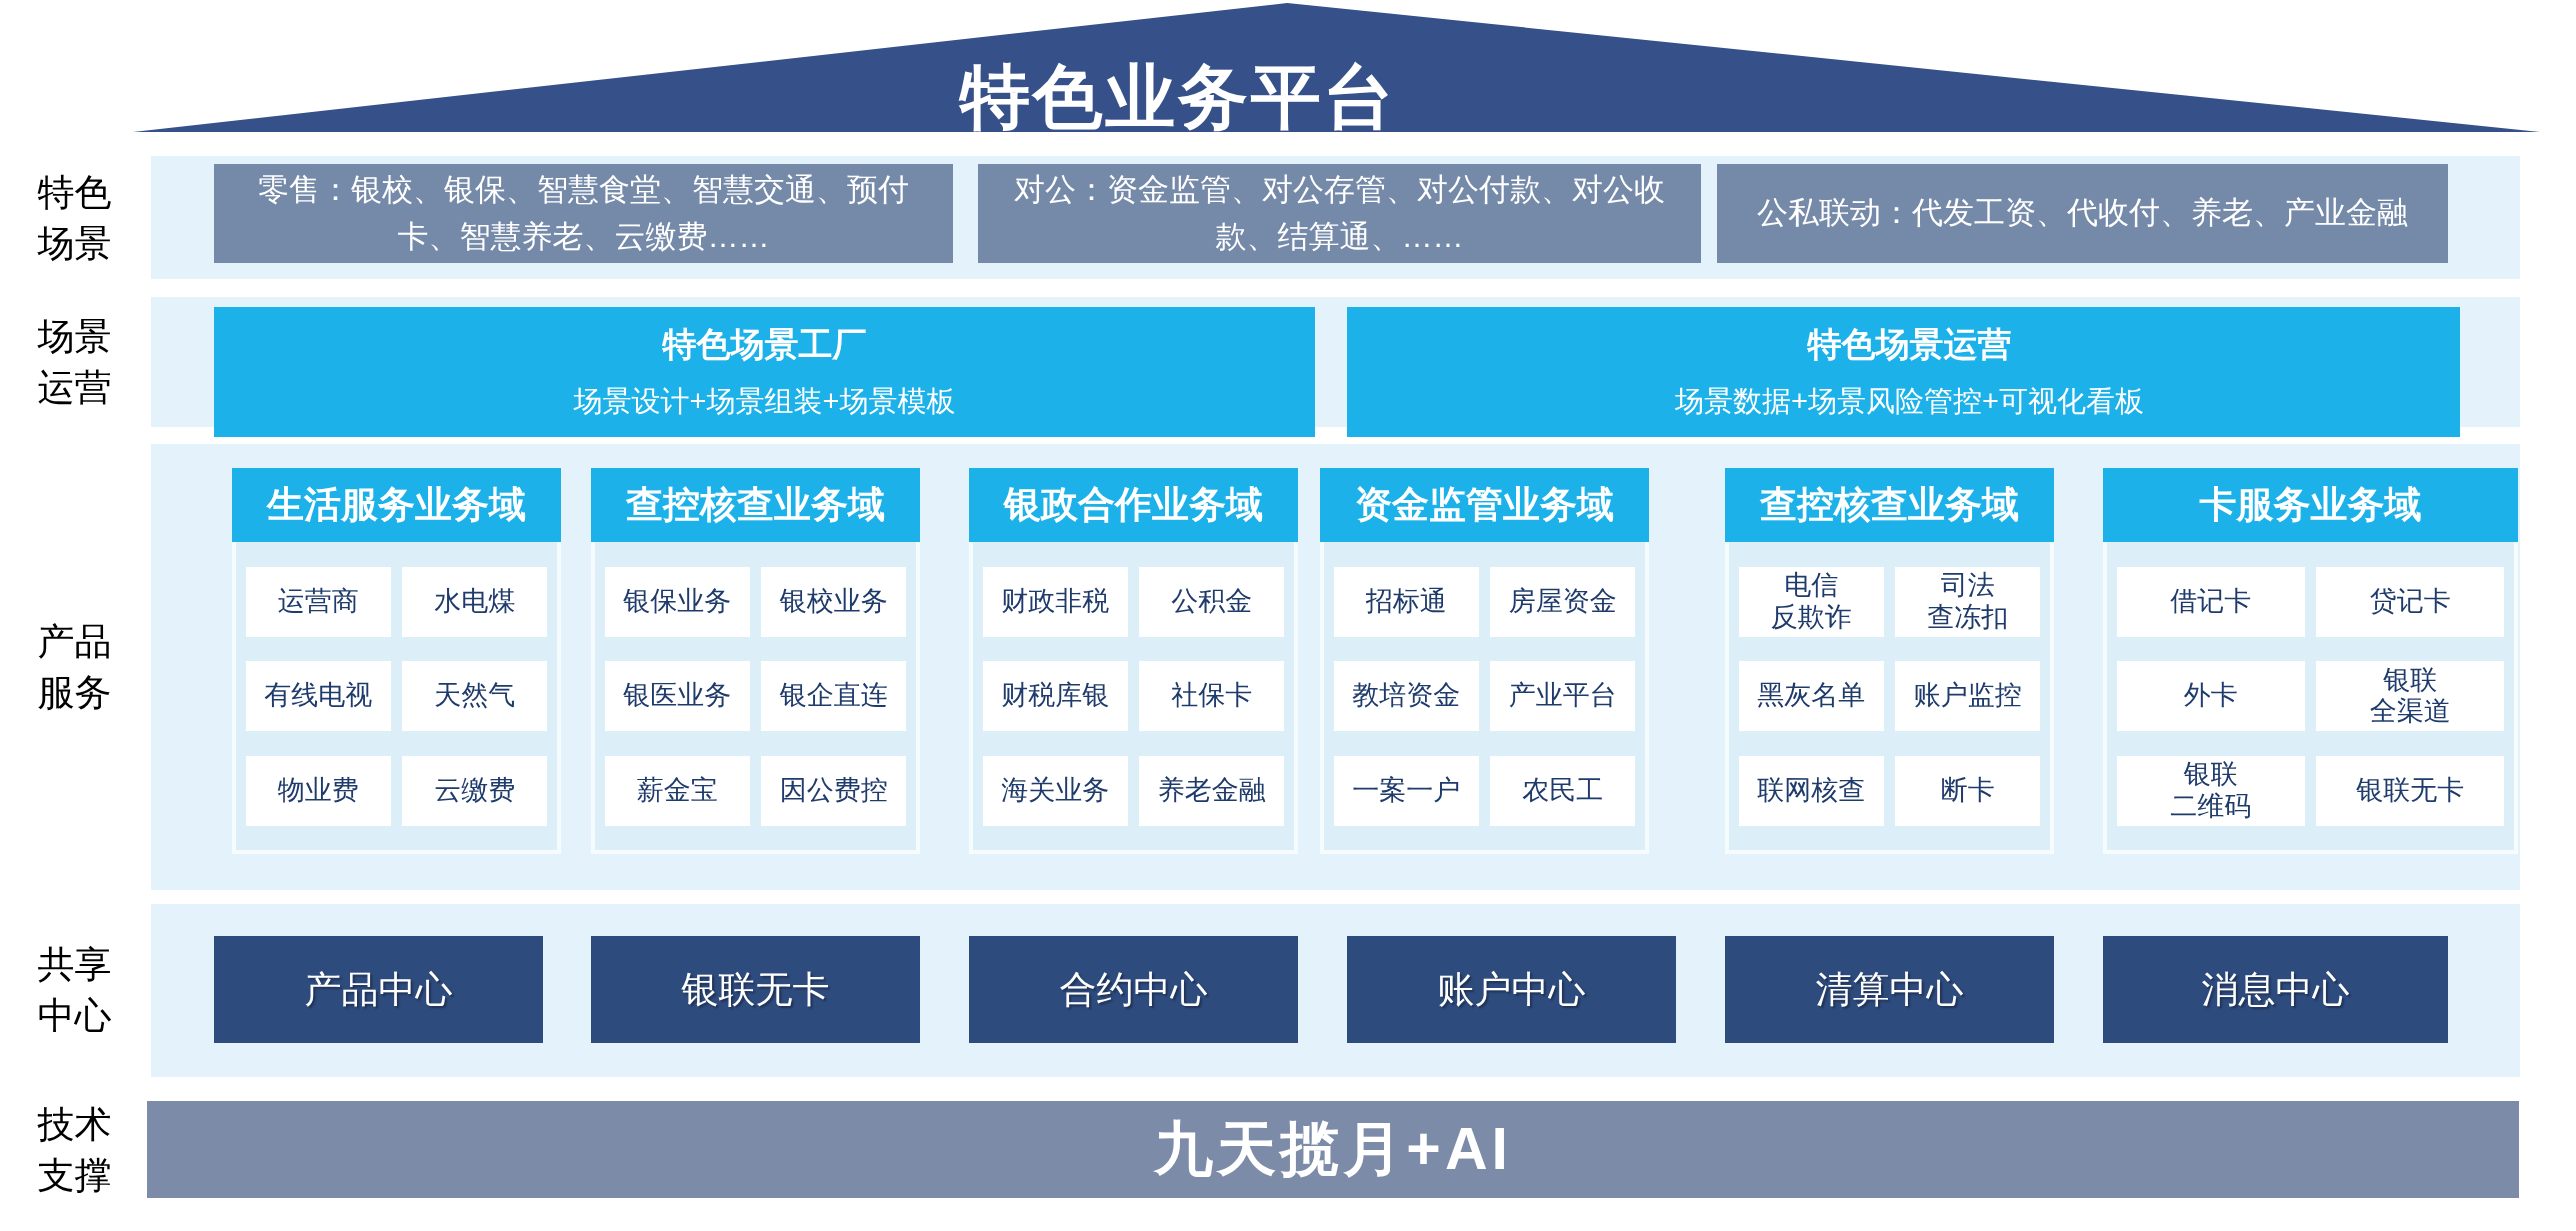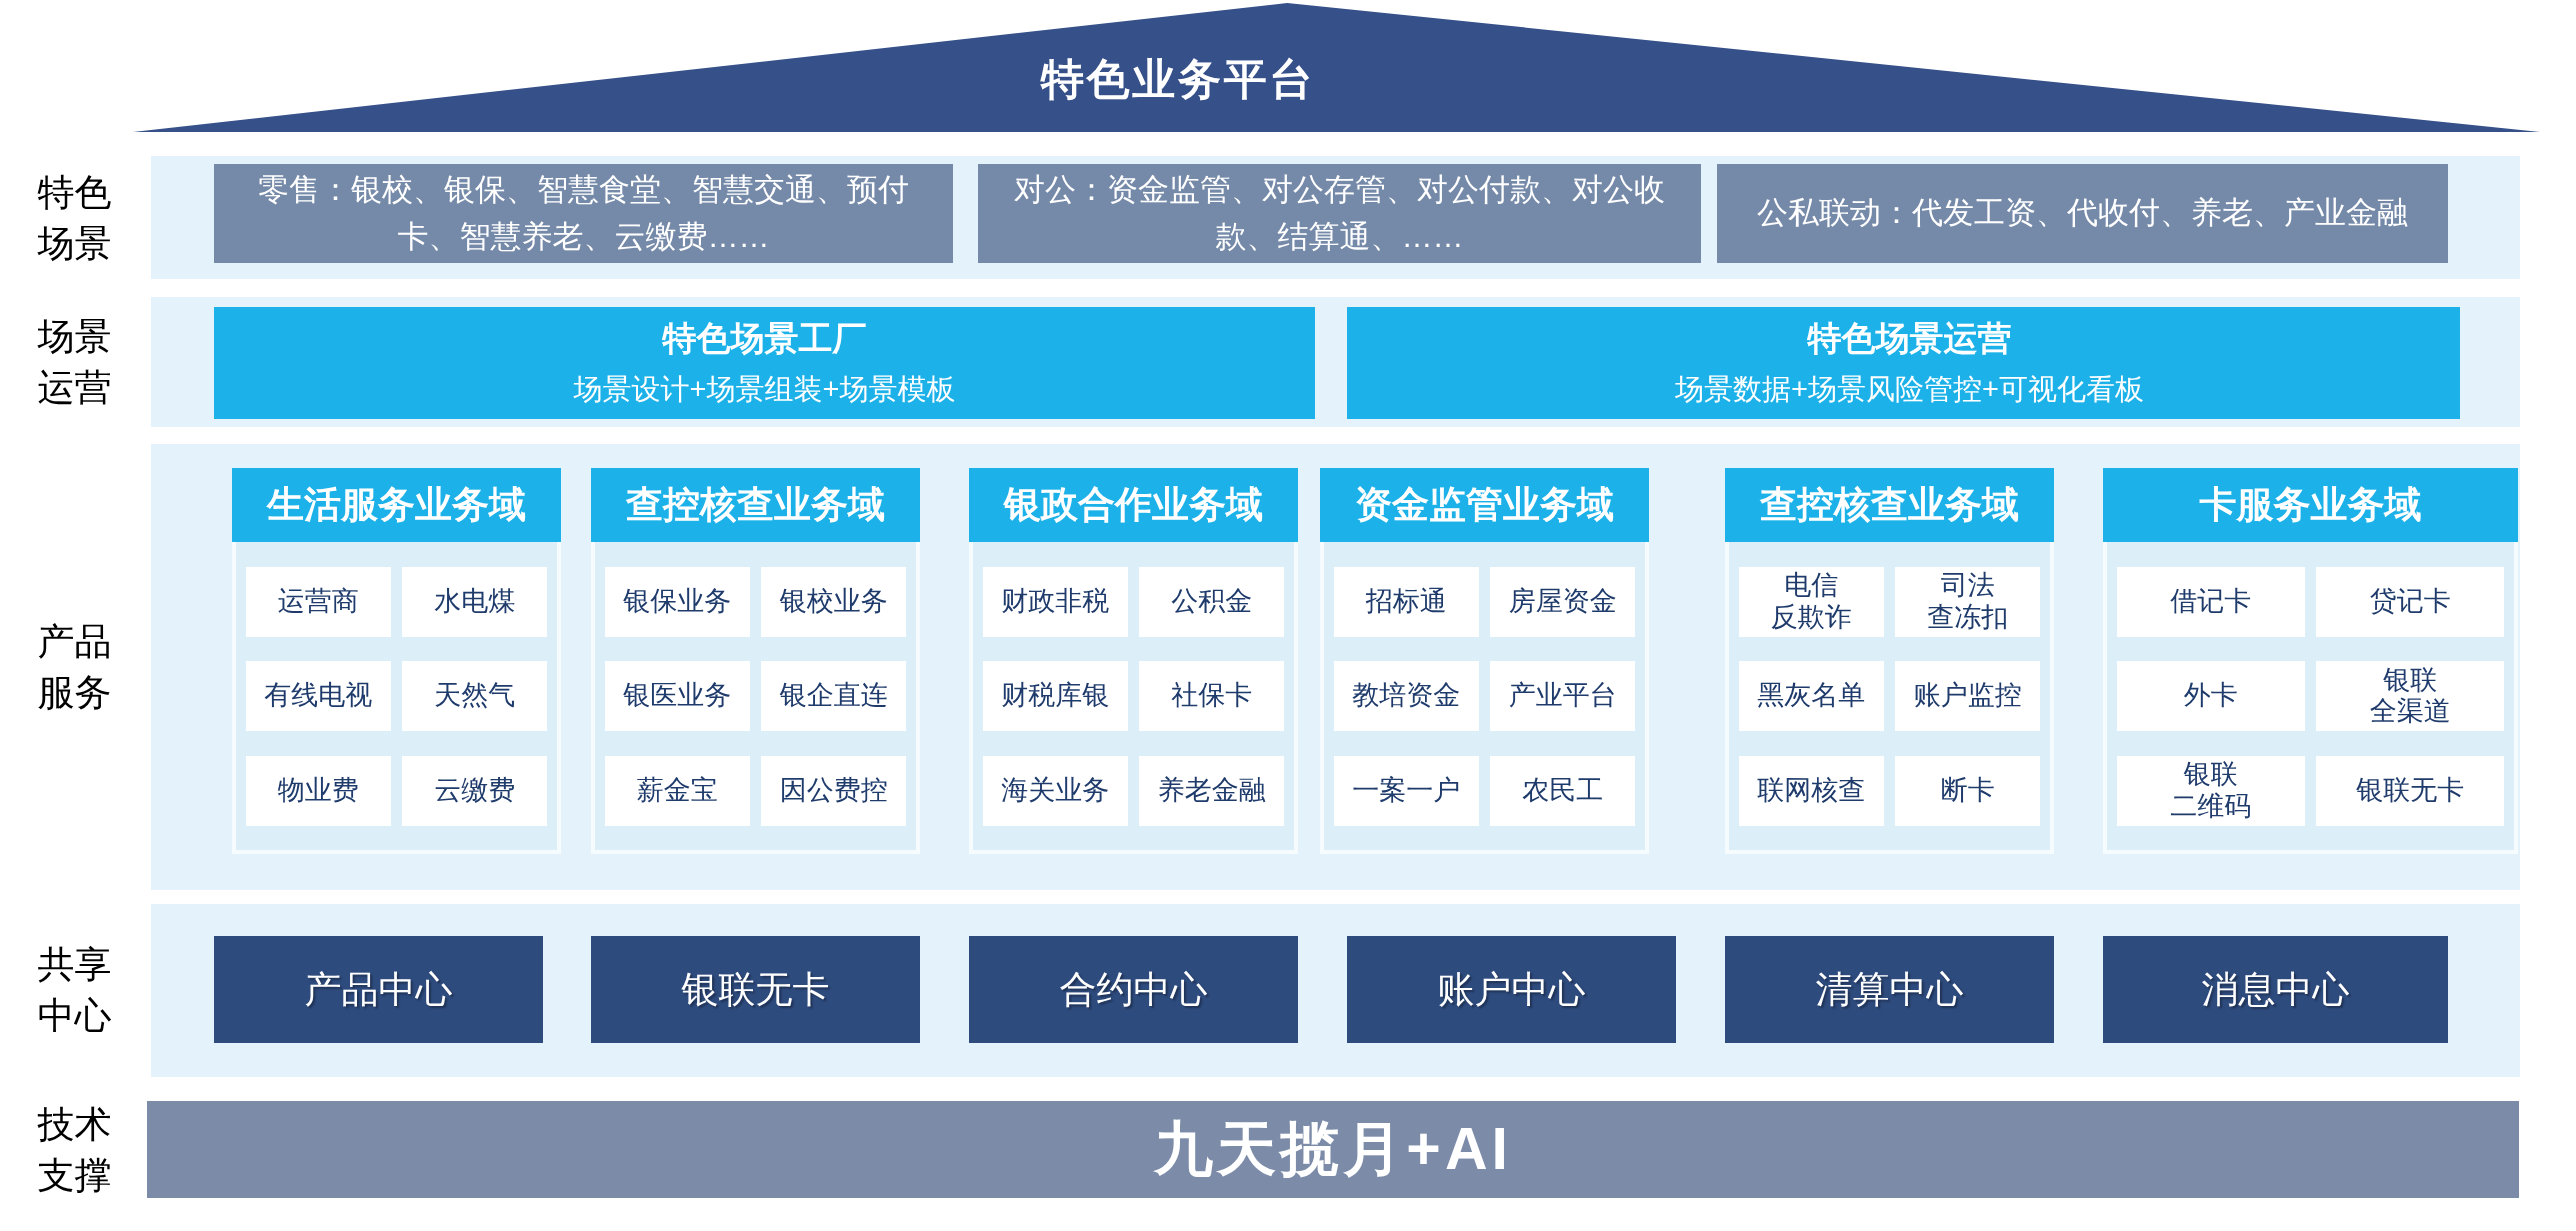--- a/index.html
+++ b/index.html
@@ -2,40 +2,40 @@
 <html style="--c-roof: #36508a; --c-slate: #7589a8; --c-band: #e4f3fb; --c-cyan: #1cb2e9; --c-colbody: #dceff9; --c-navy: #2e4b7e; --c-bar: #7c8ba8; --c-itemtext: #1f3b6c;font-size:11px"><head>
 <meta charset="utf-8">
 <style>
   html,body{margin:0;padding:0;background:#ffffff;}
   body{font-family:"Liberation Sans","DejaVu Sans",sans-serif;}
   #stage{position:relative;width:2576px;height:1232px;background:#fff;overflow:hidden;}
 
   
   .roof-svg{position:absolute;left:133px;top:3.4px;width:2407px;height:129px;display:block;}
   .roof-title{position:absolute;left:0;top:51px;width:2356px;text-align:center;
-    font-size:43px;font-weight:bold;color:#ffffff;letter-spacing:2.7px;}
+    font-size:70px;font-weight:bold;color:#ffffff;letter-spacing:2.7px;}
 
   
   .rail-label{position:absolute;left:0;width:149px;text-align:center;color:#000000;
     font-size:37px;font-weight:400;line-height:1.38;white-space:pre-line;}
 
   
   .band{position:absolute;left:151px;width:2369px;background:var(--c-band,#e4f3fb);}
   #band-scenes{top:156px;height:123px;}
   #band-operation{top:297px;height:130px;}
   #band-products{top:444px;height:446px;}
   #band-centers{top:904px;height:173px;}
 
   
   .scene-box{position:absolute;top:164px;height:99px;background:var(--c-slate,#7589a8);
     color:#ffffff;font-size:31px;line-height:1.5;display:flex;align-items:center;
     justify-content:center;text-align:center;padding:0 19px;box-sizing:border-box;}
 
   
-  .op-card{position:absolute;top:307px;height:112px;width:1101px;background:var(--c-cyan,#1cb2e9);
+  .op-card{position:absolute;top:307px;height:130px;width:1101px;background:var(--c-cyan,#1cb2e9);
     color:#fff;display:flex;flex-direction:column;justify-content:space-evenly;
     align-items:center;text-align:center;}
   .op-title{font-size:34px;font-weight:bold;}
   .op-sub{font-size:29px;}
 
   
   .pcol{position:absolute;top:468px;width:329px;}
   .pcol-header{height:74px;background:var(--c-cyan,#1cb2e9);color:#fff;font-size:37px;
     font-weight:bold;display:flex;align-items:center;justify-content:center;}
   .pcol-body{height:312px;background:var(--c-colbody,#dceff9);

